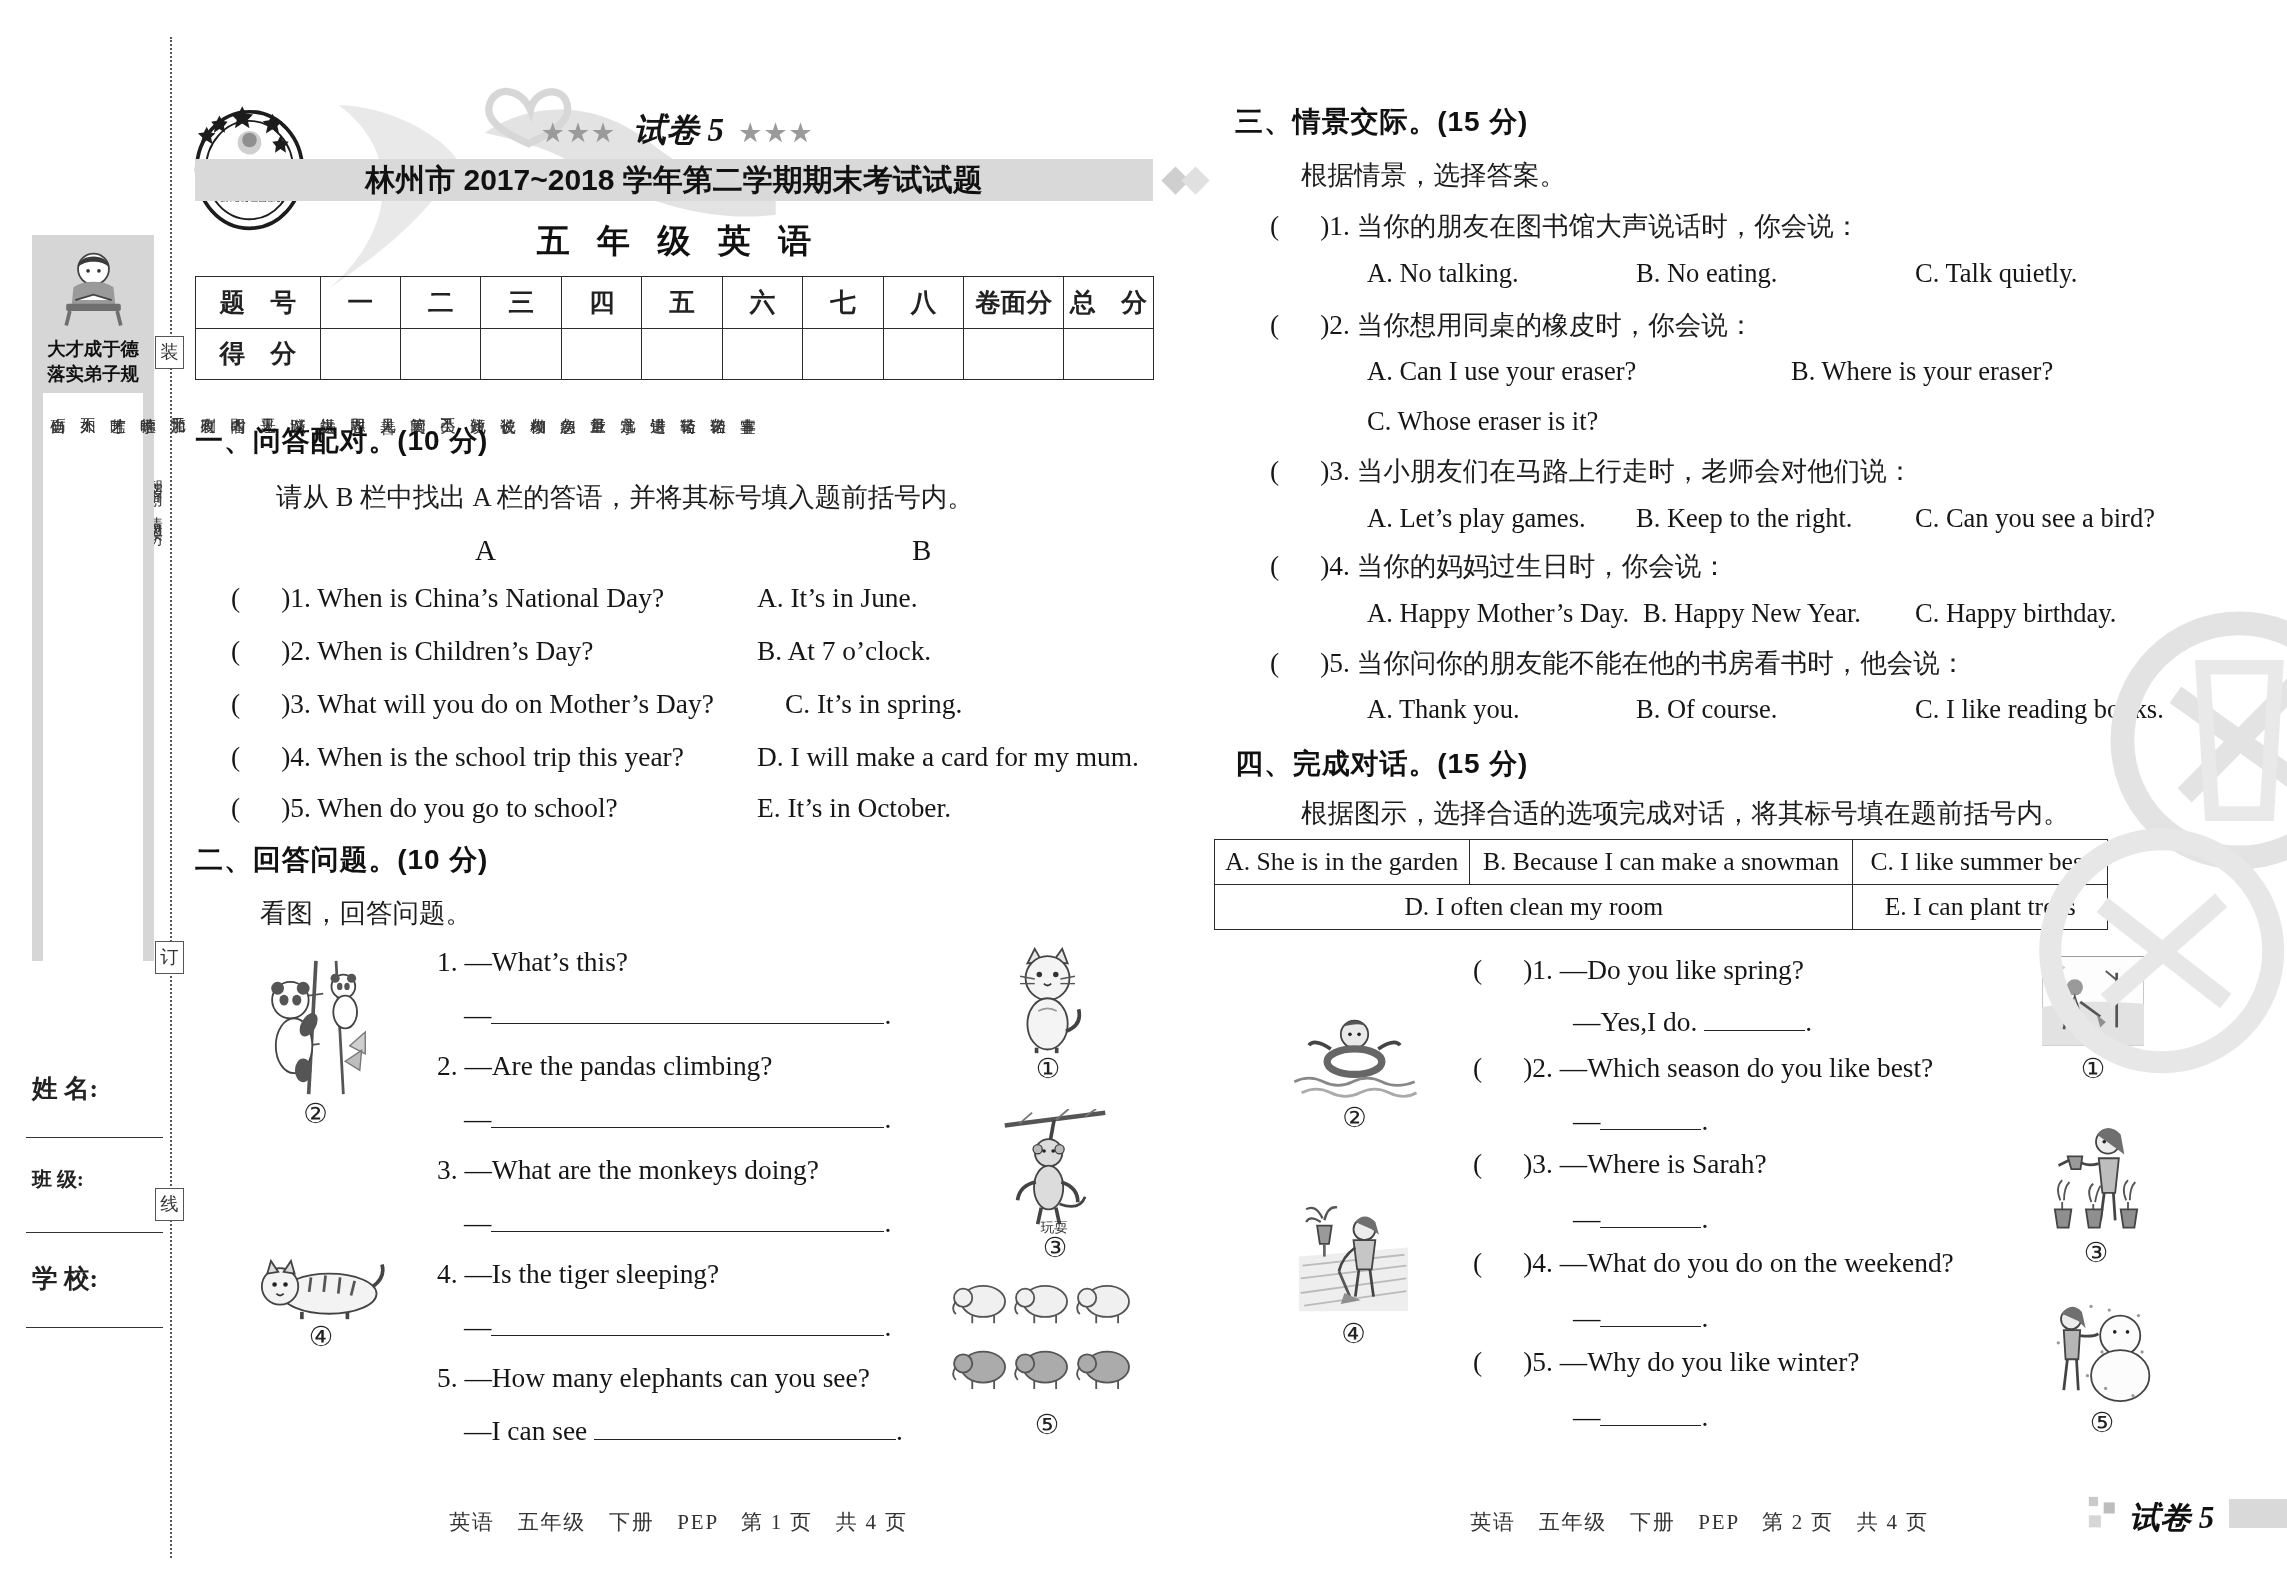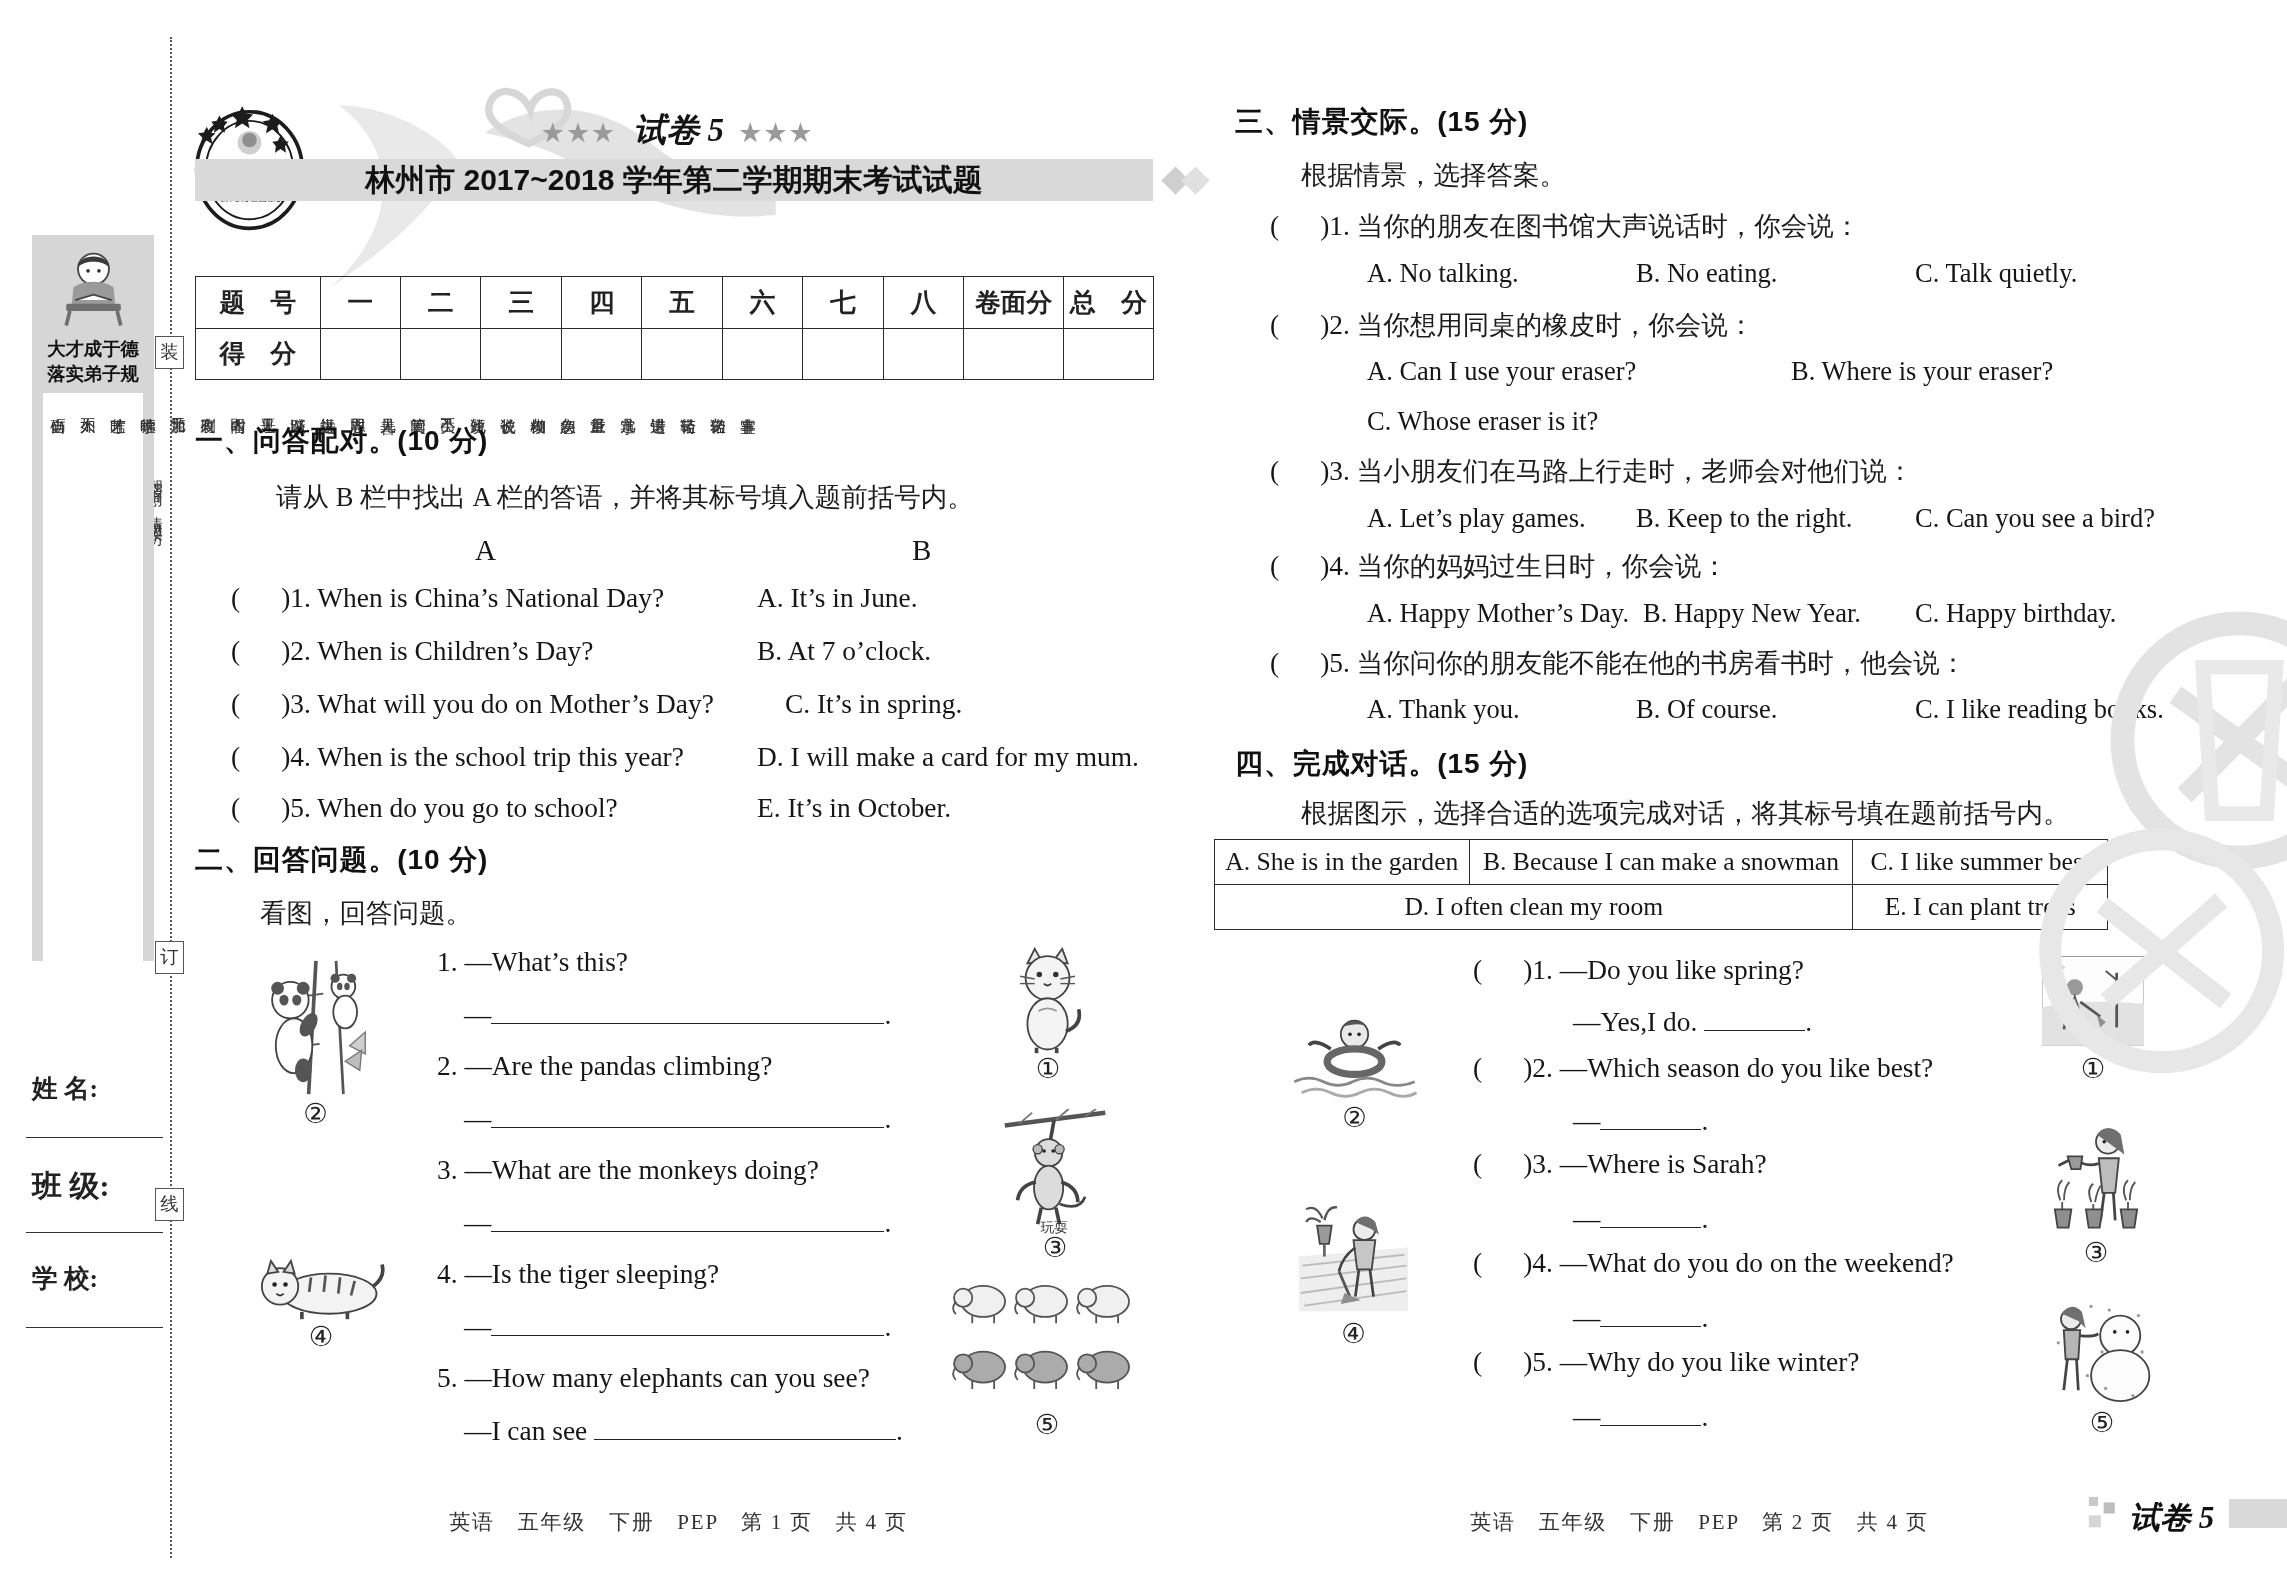--- a/index.html
+++ b/index.html
@@ -111,39 +111,40 @@
         <span>凡道字</span><br>
         <span>重且舒</span><br>
         <span>勿急疾</span><br>
         <span>勿模糊</span>
       </div>
     </div>
   </div>
 
   <div class="abs ser" style="left:32px; top:1071px; font-size:25.6px; font-weight:bold; color:#222;">姓  名:</div>
   <div class="abs" style="left:25.6px; top:1137px; width:137px; border-bottom:1.8px solid #333;"></div>
-  <div class="abs ser" style="left:32px; top:1166px; font-size:30px; font-weight:bold; color:#222;">班  级:</div>
+  <div class="abs ser" style="left:32px; top:1166px; font-size:20px; font-weight:bold; color:#222;">班  级:</div>
   <div class="abs" style="left:25.6px; top:1232px; width:137px; border-bottom:1.8px solid #333;"></div>
   <div class="abs ser" style="left:32px; top:1261px; font-size:25.6px; font-weight:bold; color:#222;">学  校:</div>
   <div class="abs" style="left:25.6px; top:1327px; width:137px; border-bottom:1.8px solid #333;"></div>
 
   <div class="abs ser" style="left:377px; top:108px; width:603px; text-align:center; font-size:33px; font-weight:bold; color:#141414;">
     <span style="color:#9a9a9a; font-size:24px; letter-spacing:3.7px;">★★★</span>
     <span style="font-style:italic; padding:0 7.3px;">试卷 5</span>
     <span style="color:#9a9a9a; font-size:24px; letter-spacing:3.7px;">★★★</span>
   </div>
 
   <div class="abs cnb" style="left:195px; top:159px; width:958px; height:42px; background:#d9d9d9; text-align:center; line-height:42px; font-size:30px;">林州市 2017~2018 学年第二学期期末考试试题</div>
   <div class="abs" style="left:1160px; top:163px;">
     <svg width="51" height="37" viewBox="0 0 56 40">
       <rect x="6" y="8" width="22" height="22" transform="rotate(45 17 19)" fill="#cfcfcf"></rect>
       <rect x="28" y="8" width="22" height="22" transform="rotate(45 39 19)" fill="#e0e0e0"></rect>
     </svg>
   </div>
 
+  <div class="abs cnb" style="left:377px; top:219px; width:603px; text-align:center; font-size:33px; letter-spacing:9.1px;">五 年 级 英 语</div>
 
   <div class="abs" style="left:195px; top:276px; width:959px; height:104px;">
     <table class="score-table">
       <colgroup>
         <col style="width:13%">
           <col style="width:8.4%">
           <col style="width:8.4%">
           <col style="width:8.4%">
         <col style="width:8.4%">
           <col style="width:8.4%">

